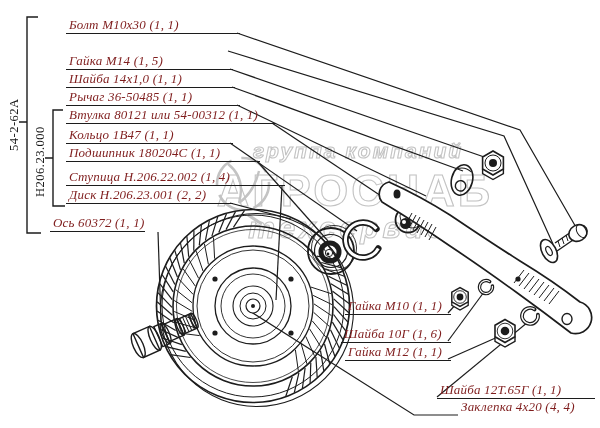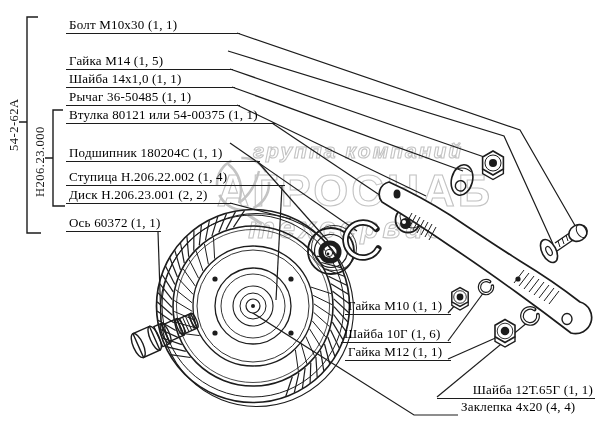--- a/index.html
+++ b/index.html
@@ -1,25 +1,25 @@
 <!DOCTYPE html>
 <html><head>
 <meta charset="utf-8">
 <style>
   html,body{margin:0;padding:0;background:#888;}
   .page{
     position:relative;width:600px;height:428px;background:#ffffff;
     font-family:"Liberation Serif", serif;overflow:hidden;
   }
   .lbl{
-    position:absolute;font-size:13px;line-height:14px;color:#000000;
+    position:absolute;font-size:13px;line-height:14px;color:#7f1d1d;
     border-bottom:1.2px solid #1c1c1c;height:15px;white-space:nowrap;
-    padding-left:3px;letter-spacing:0.2px;
+    padding-left:3px;letter-spacing:0.2px;font-style:italic;
   }
-  .lbl.right-align{text-align:right;padding-right:2px;}
+  .lbl.right-align{text-align:left;padding-right:2px;}
   .lbl.no-line{border-bottom:none;}
   .vlabel{
     position:absolute;font-size:12.5px;color:#151515;white-space:nowrap;
     transform-origin:0 0;transform:rotate(-90deg);letter-spacing:0.5px;
   }
   svg{position:absolute;left:0;top:0;}
   .ink{stroke:#1c1c1c;fill:none;}
   .wm-text{fill:none;stroke:#c3c3c3;stroke-width:1.1;
     font-family:"Liberation Sans",sans-serif;font-weight:bold;}
 </style>
@@ -244,25 +244,26 @@
     <path d="M 534.6,309.4 A 8,8 0 1 0 537.9,314.6" fill="none" stroke="#1c1c1c" stroke-width="3.8" stroke-linecap="round"></path>
     <path d="M 534.6,309.4 A 8,8 0 1 0 537.9,314.6" fill="none" stroke="#ffffff" stroke-width="1.4"></path>
   </g>
 
 </svg>
 
 <div class="lbl" style="left:66px;top:18px;width:171px">Болт М10х30 (1, 1)</div>
 <div class="lbl" style="left:66px;top:54px;width:164px">Гайка М14 (1, 5)</div>
 <div class="lbl" style="left:66px;top:72px;width:166px">Шайба 14х1,0 (1, 1)</div>
 <div class="lbl" style="left:66px;top:90px;width:171px">Рычаг 36-50485 (1, 1)</div>
-<div class="lbl" style="left:66px;top:108px;width:206px">Втулка 80121 или 54-00375 (1, 1)</div>
+<div class="lbl" style="left:66px;top:108px;width:206px">Втулка 80121 или 54-00312 (1, 1)</div>
+<div class="lbl" style="left:66px;top:128px;width:164px">Кольцо 1В47 (1, 1)</div>
 <div class="lbl" style="left:66px;top:146px;width:191px">Подшипник 180204С (1, 1)</div>
 <div class="lbl" style="left:66px;top:170px;width:216px">Ступица Н.206.22.002 (1, 4)</div>
 <div class="lbl" style="left:66px;top:188px;width:164px">Диск Н.206.23.001 (2, 2)</div>
-<div class="lbl" style="left:66px;top:216px;width:92px">Ось 60372 (1, 1)</div>
+<div class="lbl" style="left:50px;top:216px;width:92px">Ось 60372 (1, 1)</div>
 
 <div class="lbl" style="left:345px;top:299px;width:103px">Гайка М10 (1, 1)</div>
 <div class="lbl" style="left:341px;top:327px;width:107px">Шайба 10Г (1, 6)</div>
 <div class="lbl" style="left:345px;top:345px;width:103px">Гайка М12 (1, 1)</div>
 <div class="lbl right-align" style="left:437px;top:383px;width:153px">Шайба 12Т.65Г (1, 1)</div>
 <div class="lbl no-line" style="left:458px;top:400px;width:120px">Заклепка 4х20 (4, 4)</div>
 
 <div class="vlabel" style="left:7px;top:151px">54-2-62А</div>
 <div class="vlabel" style="left:33px;top:197px">Н206.23.000</div>
 

